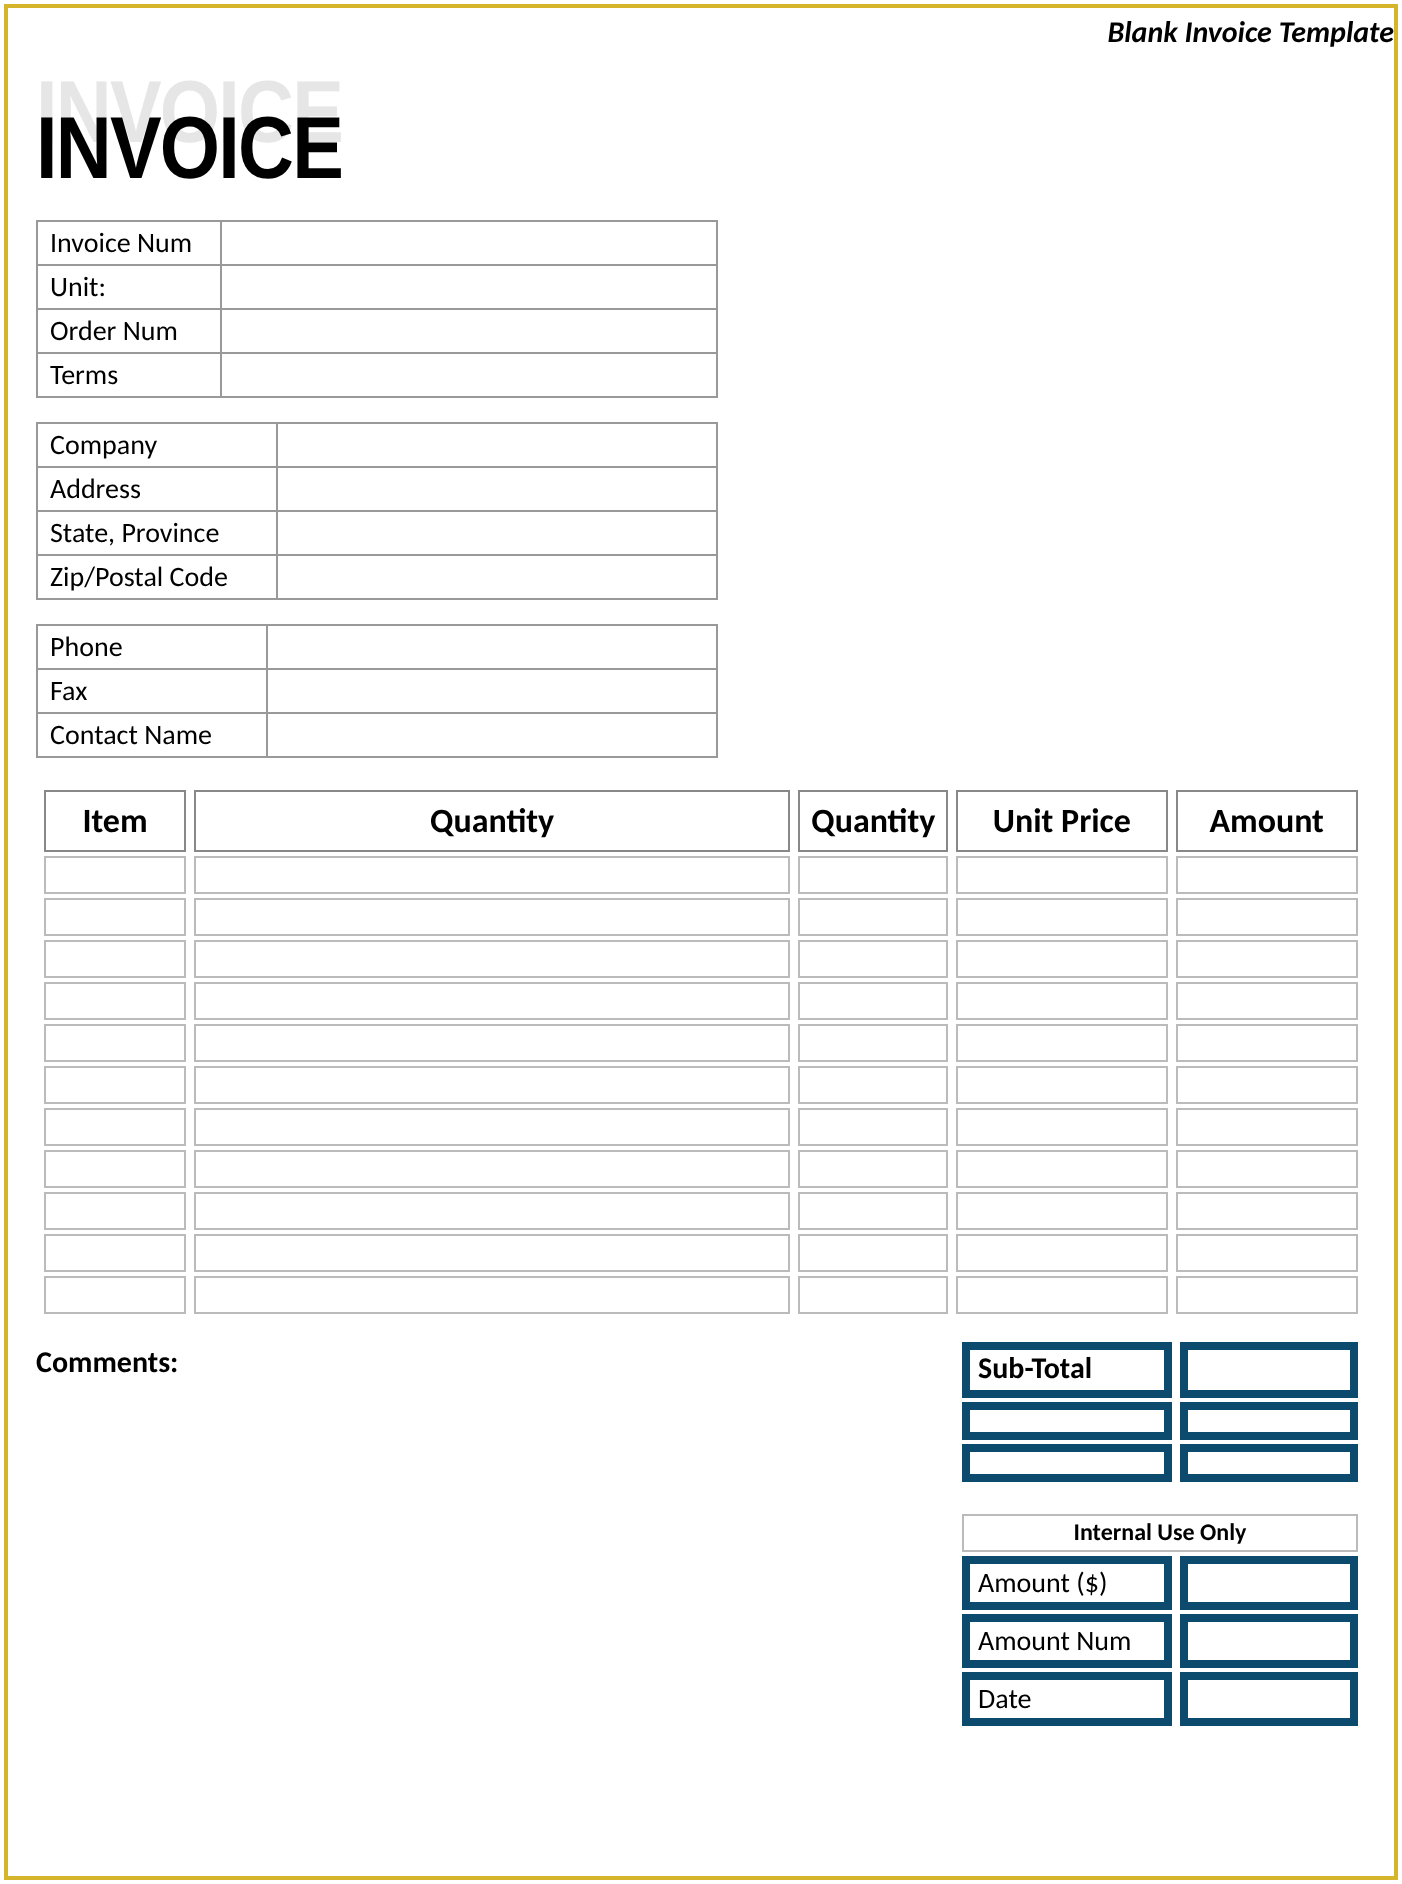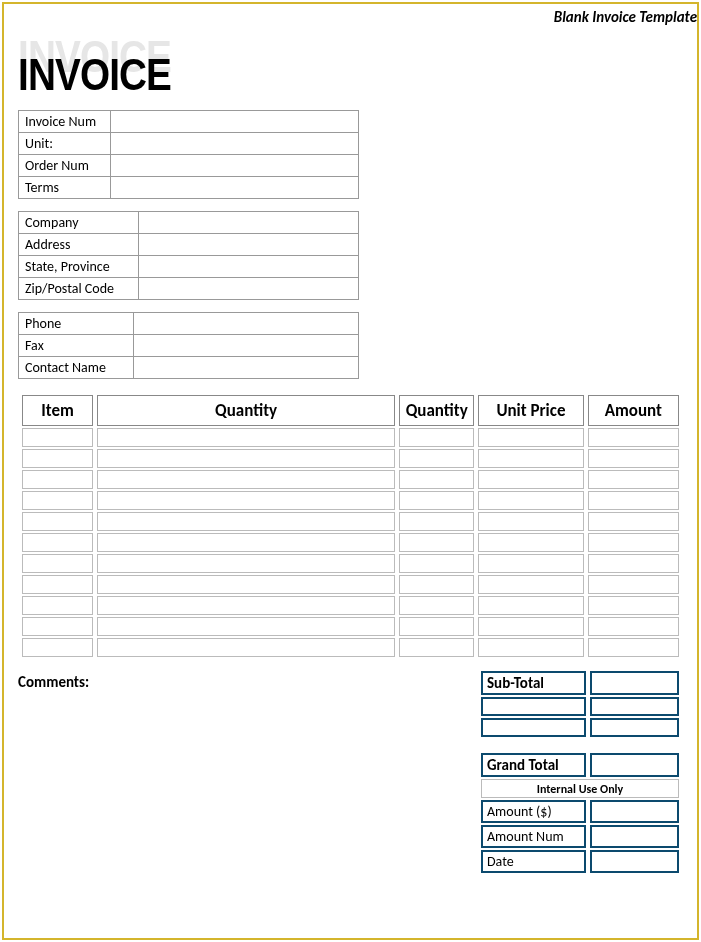--- a/index.html
+++ b/index.html
@@ -88,21 +88,21 @@
     font-size: 15px;
     padding-top: 4px;
   }
   .totals-col { width: 206px; }
   .totals-table {
     border-collapse: separate;
     border-spacing: 4px 2px;
     width: 100%;
   }
   .totals-table td {
-    border: 2px solid #0c4a6e;
+    border: 4px solid #0c4a6e;
     height: 19px;
     font-size: 14px;
     padding: 1px 4px;
   }
   .totals-table .tot-label { width: 104px; font-weight: bold; font-size:15px;}
   .totals-table .tot-val { width: 88px; }
   .totals-table .noborder td { border: none; height: 12px; }
   .internal-header td {
     border: 1px solid #bbb;
     font-weight: bold;
@@ -287,24 +287,20 @@
                 <td class="tot-val"></td>
               </tr>
           <tr>
                 <td class="tot-label"></td>
                 <td class="tot-val"></td>
               </tr>
           <tr class="noborder">
                 <td></td>
                 <td></td>
               </tr>
-          <tr>
-                <td class="tot-label">Grand Total</td>
-                <td class="tot-val"></td>
-              </tr>
           <tr class="internal-header">
                 <td colspan="2">Internal Use Only</td>
               </tr>
           <tr>
                 <td class="tot-label int-label">Amount ($)</td>
                 <td class="tot-val"></td>
               </tr>
           <tr>
                 <td class="tot-label int-label">Amount Num</td>
                 <td class="tot-val"></td>

